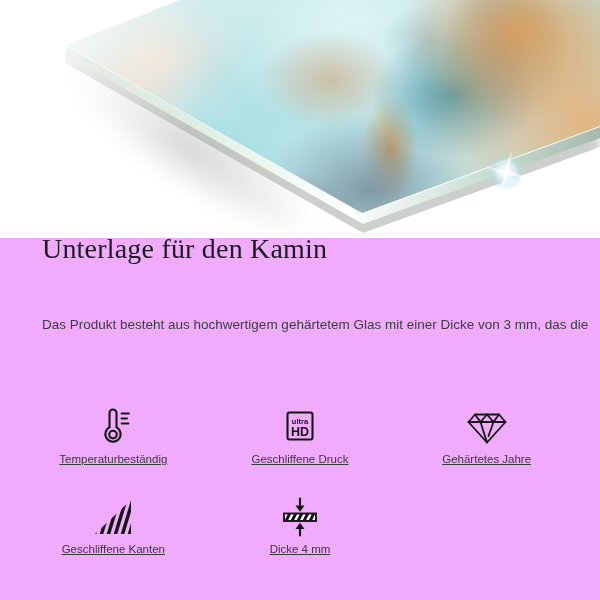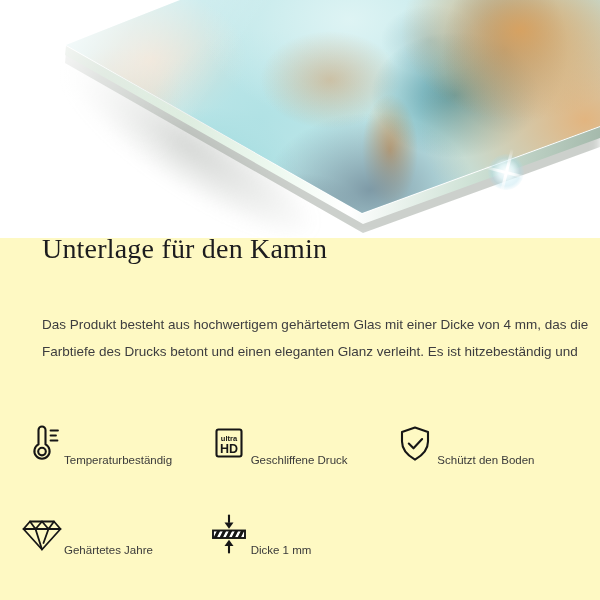--- a/index.html
+++ b/index.html
@@ -1,16 +1,16 @@
 <!DOCTYPE html>
 <html><head>
 <meta charset="utf-8">
 <style>
   html,body{margin:0;padding:0;background:#fff;}
-  .page{position:relative;width:600px;height:600px;background:#fef9c3;overflow:hidden;
+  .page{position:relative;width:600px;height:600px;background:#f0abfc;overflow:hidden;
         font-family:"Liberation Sans","DejaVu Sans",sans-serif;color:#1c1c1e;}
 
   
   .hero{position:absolute;left:0;top:0;width:600px;height:238px;overflow:hidden;background:#fff;}
   .corner-shadow{position:absolute;left:40px;top:108px;width:300px;height:80px;
     background:radial-gradient(closest-side,rgba(150,156,150,.40),rgba(150,156,150,0));
     transform:rotate(34deg);filter:blur(7px);}
   .edge-shadow{position:absolute;inset:0;
     clip-path:polygon(66px 52px,362px 220px,600px 133px,600px 147px,363px 233px,65px 63px);
     background:#9aa29a;opacity:.5;filter:blur(5px);}
@@ -48,24 +48,24 @@
 
   
   .title{position:absolute;left:42px;top:230px;margin:0;font-family:"Liberation Serif","DejaVu Serif",serif;
     font-weight:500;font-size:28px;line-height:37px;color:#1c1c1e;letter-spacing:.2px;}
   .desc{position:absolute;left:42px;top:311px;width:520px;font-size:13.5px;line-height:27px;color:#3d3d3f;}
   .desc span{display:block;white-space:nowrap;}
 
   
   .features{position:absolute;left:20px;top:400px;width:560px;display:grid;
     grid-template-columns:repeat(3,1fr);grid-auto-rows:66px;row-gap:24px;}
-  .feature{display:flex;flex-direction:row;align-items:flex-end;padding-top:5px;}
+  .feature{display:flex;flex-direction:column;align-items:center;padding-top:5px;}
   .ficon{width:44px;height:44px;display:block;}
   .ficon svg{width:44px;height:44px;display:block;}
-  .flabel{margin-top:16px;font-size:11.5px;color:#3a3a3a;white-space:nowrap;}
+  .flabel{margin-top:4px;font-size:11.5px;color:#3a3a3a;white-space:nowrap;text-decoration:underline;}
   .stroke{stroke:#161616;stroke-width:2.1;fill:none;stroke-linecap:round;stroke-linejoin:round;}
   .thin{stroke-width:1.8;}
   .fillink{fill:#161616;stroke:none;}
   .badge-text{fill:#161616;font-family:"Liberation Sans",sans-serif;font-weight:bold;}
 </style>
 </head>
 <body>
 
 <div class="page">
 
@@ -80,22 +80,21 @@
         <i class="ray-v"></i>
         <i class="ray-h"></i>
     </div>
   </div>
 
   <h1 class="title">
     <span>Unterlage für den Kamin</span><br>
   </h1>
 
   <div class="desc">
-    <span>Das Produkt besteht aus hochwertigem gehärtetem Glas mit einer Dicke von 4 mm, das die</span>
-    <span>Farbtiefe des Drucks betont und einen eleganten Glanz verleiht. Es ist hitzebeständig und</span>
+    <span>Das Produkt besteht aus hochwertigem gehärtetem Glas mit einer Dicke von 3 mm, das die</span>
   </div>
 
   <div class="features">
 
     <div class="feature">
       <span class="ficon">
         <svg viewBox="0 0 44 44">
           <path class="stroke" d="M18.5 8a3.5 3.5 0 0 1 7 0v14.4a7.6 7.6 0 1 1-7 0Z"></path>
           <circle class="stroke" cx="22" cy="29.6" r="3.8"></circle>
           <path class="stroke thin" d="M30.5 8.5h7.5M30.5 13.5h5.5M30.5 18.5h7"></path>
@@ -108,57 +107,63 @@
       <span class="ficon">
         <svg viewBox="0 0 44 44">
           <rect class="stroke" x="9.5" y="7.5" width="25" height="27" rx="2" stroke-width="2.6"></rect>
           <text class="badge-text" x="22" y="18.5" font-size="7.5" text-anchor="middle">ultra</text>
           <text class="badge-text" x="22" y="30.5" font-size="12.5" text-anchor="middle">HD</text>
         </svg>
       </span>
       <span class="flabel">Geschliffene Druck</span>
     </div>
 
-    <div class="feature">
-      <span class="ficon">
-        <svg viewBox="0 0 44 44">
-          <path class="stroke" d="M22 5.5 35 10v9.5c0 8.3-5.2 13.7-13 18.1-7.8-4.4-13-9.8-13-18.1V10Z"></path>
-          <path class="stroke" d="M15.8 21.6l4.7 4.7 8.6-9.3"></path>
-        </svg>
-      </span>
-      <span class="flabel">Schützt den Boden</span>
-    </div>
 
     <div class="feature">
       <span class="ficon">
         <svg viewBox="0 0 44 44">
           <path class="stroke thin" d="M10 9.5h24l6.5 7.5L22 37.5 3.5 17Z"></path>
           <path class="stroke thin" d="M3.5 17h37M10 9.5 15.5 17M22 9.5 15.5 17M22 9.5 28.5 17M34 9.5 28.5 17M15.5 17 22 37.5M28.5 17 23.5 31"></path>
         </svg>
       </span>
       <span class="flabel">Gehärtetes Jahre</span>
     </div>
 
+    <div class="feature">
+      <span class="ficon">
+        <svg viewBox="0 0 44 44">
+          <defs>
+              <clipPath id="triClip">
+                <path d="M4 39 40 39 40 5Z"></path>
+              </clipPath>
+            </defs>
+          <g clip-path="url(#triClip)" stroke="#161616" stroke-width="3.4" fill="none">
+            <path d="M2 44 15 1M9 44 22 1M16 44 29 1M23 44 36 1M30 44 43 1M37 44 50 1"></path>
+          </g>
+        </svg>
+      </span>
+      <span class="flabel">Geschliffene Kanten</span>
+    </div>
 
     <div class="feature">
       <span class="ficon">
         <svg viewBox="0 0 44 44">
           <defs>
               <clipPath id="barClip">
                 <rect x="6" y="18.5" width="32" height="7.5"></rect>
               </clipPath>
             </defs>
           <rect x="6" y="18.5" width="32" height="7.5" fill="#ffffff"></rect>
           <g clip-path="url(#barClip)" stroke="#161616" stroke-width="3" fill="none">
             <path d="M6 30 14 14M12 30 20 14M18 30 26 14M24 30 32 14M30 30 38 14M36 30 44 14"></path>
           </g>
           <rect x="6" y="18.5" width="32" height="7.5" fill="none" stroke="#161616" stroke-width="1.9"></rect>
           <path class="stroke" d="M22 3.5v6.5"></path>
           <path class="fillink" d="M17.5 10.5 22 16.8l4.5-6.3Z"></path>
           <path class="stroke" d="M22 40.5V34"></path>
           <path class="fillink" d="M17.5 34 22 27.7 26.5 34Z"></path>
         </svg>
       </span>
-      <span class="flabel">Dicke 1 mm</span>
+      <span class="flabel">Dicke 4 mm</span>
     </div>
 
   </div>
 </div>
 
 </body></html>

